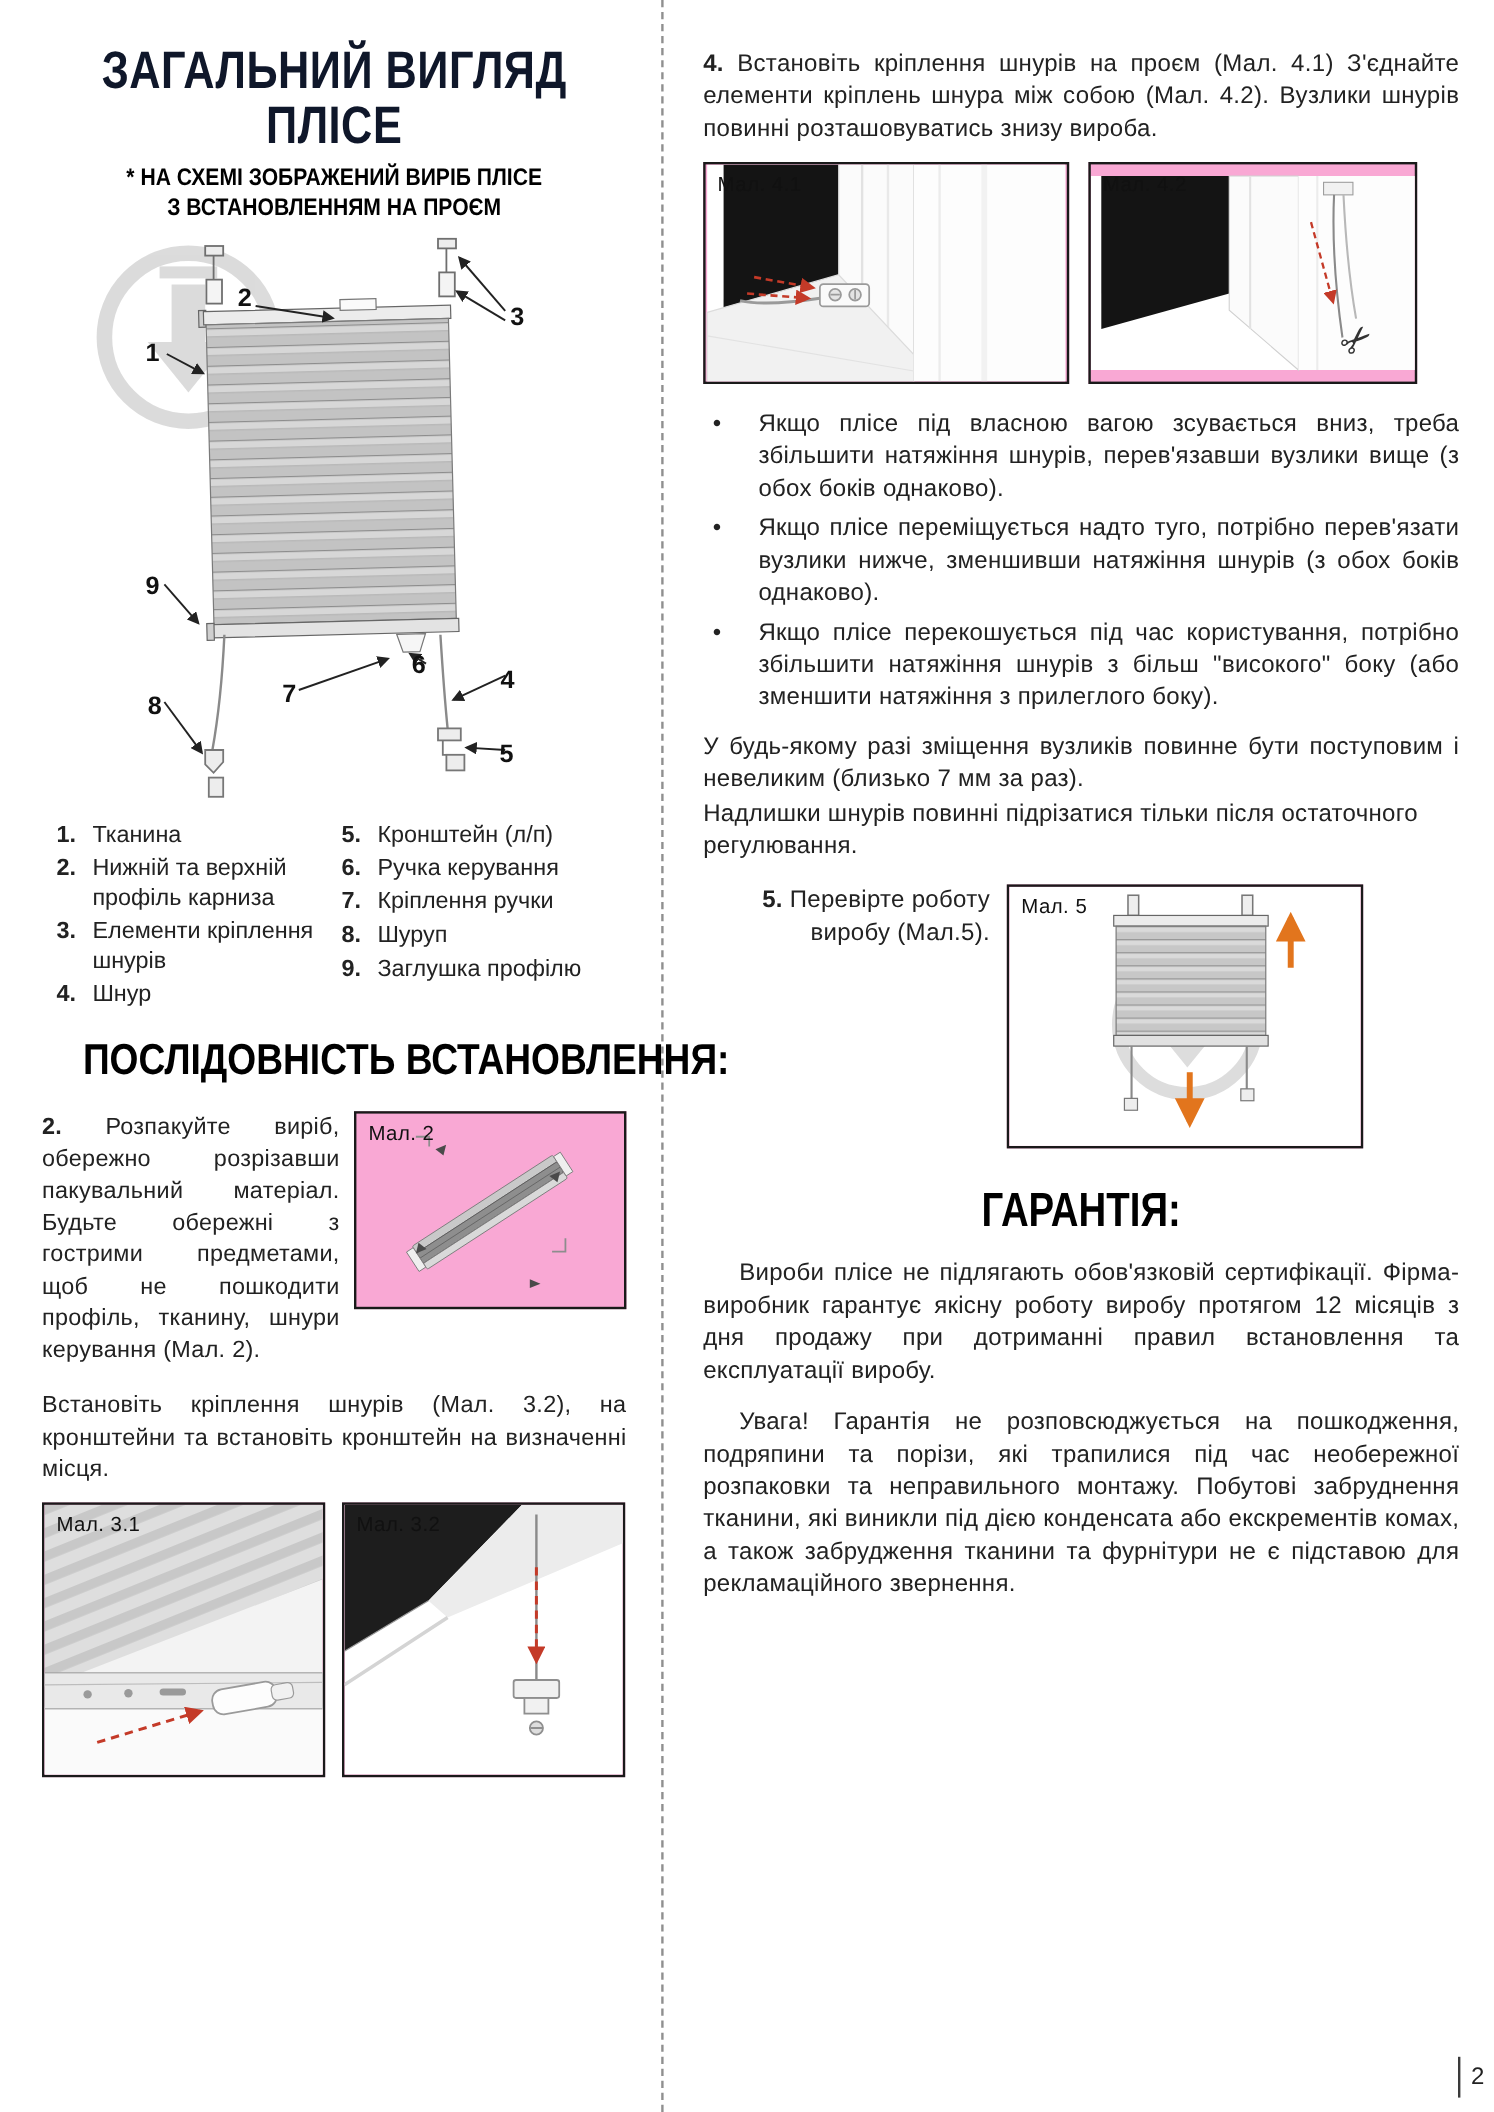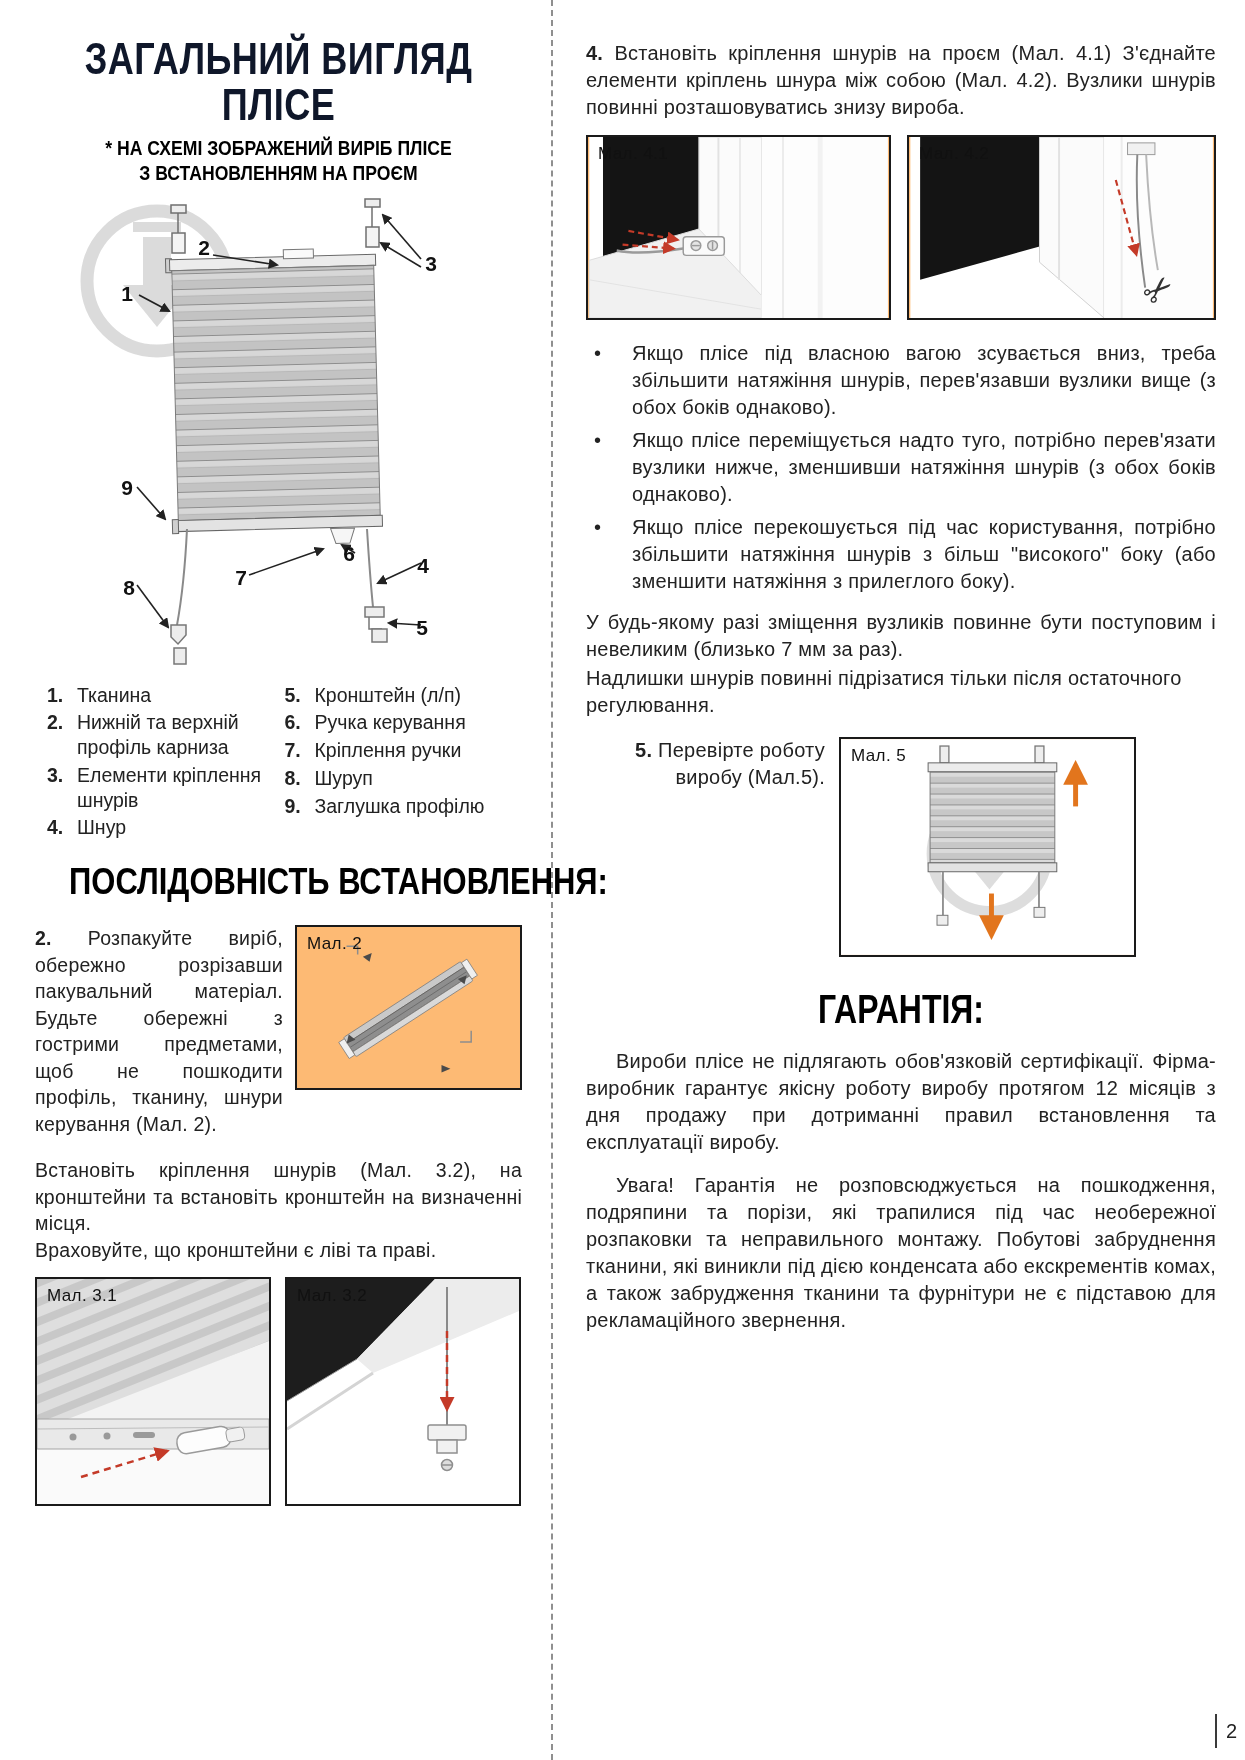--- a/index.html
+++ b/index.html
@@ -13,21 +13,21 @@
   .cond { display:block; text-align:center; white-space:nowrap; transform:scaleX(0.82); transform-origin:center; }
   .title { font-size:44px; font-weight:bold; line-height:1.04; color:#0f172a; letter-spacing:0.5px; }
   .subtitle { font-size:20px; font-weight:bold; line-height:1.28; margin-top:8px; color:#000; }
   .section-heading { font-size:36px; font-weight:bold; color:#000; margin-top:18px; transform:scaleX(0.86); }
   .warranty-heading { font-size:40px; font-weight:bold; color:#000; margin-top:30px; transform:scaleX(0.80); }
 
   .body-text { font-size:19.5px; line-height:1.36; text-align:justify; letter-spacing:0.25px; color:#222; }
   .rt { font-size:20px; line-height:1.35; text-align:justify; letter-spacing:0.25px; color:#222; }
   .b { font-weight:bold; }
 
-  .figbox { position:relative; border:2px solid #1a1a1a; background:#fdba74; overflow:hidden; }
+  .figbox { position:relative; border:2px solid #1a1a1a; background:#f9a8d4; overflow:hidden; }
   .figbox svg { display:block; width:100%; height:100%; }
   .figlabel { position:absolute; top:7px; left:10px; font-size:17px; letter-spacing:0.4px; color:#111; z-index:2; }
 
   
   .diagram-wrap { margin-top:6px; }
   .legend { display:flex; margin-top:8px; padding-left:12px; }
   .legend-col { width:50%; }
   .legend-item { display:flex; font-size:19.5px; line-height:1.27; margin-bottom:3px; color:#222; }
   .legend-num { font-weight:bold; width:30px; flex:none; }
   .legend-label { flex:1; }
@@ -35,21 +35,21 @@
   .step2-row { display:flex; gap:12px; margin-top:22px; }
   .step2-text { width:248px; flex:none; }
   .fig2 { width:227px; height:165px; flex:none; }
   .step3 { margin-top:20px; }
   .fig3-row { display:flex; gap:14px; margin-top:14px; }
   .fig31, .fig32 { width:236px; height:229px; flex:none; }
 
   
   .fig4-row { display:flex; gap:16px; margin-top:14px; }
   .fig41 { width:305px; height:185px; flex:none; }
-  .fig42 { width:309px; height:185px; flex:none; }
+  .fig42 { width:274px; height:185px; flex:none; }
   .bullets { margin-top:20px; }
   .bullet { display:flex; margin-bottom:6px; }
   .bullet-dot { width:46px; flex:none; padding-left:8px; font-size:20px; }
   .bullet-text { flex:1; }
   .note { margin-top:14px; }
   .note-p + .note-p { margin-top:2px; text-align:left; }
   .step5-row { display:flex; margin-top:18px; position:relative; z-index:1; }
   .step5-text { flex:1; padding-right:14px; text-align:right; }
   .fig5 { width:297px; height:220px; flex:none; margin-right:80px; }
   .warranty-p { margin-top:16px; text-indent:30px; position:relative; z-index:1; }
@@ -228,21 +228,20 @@
           <g fill="none" stroke="#8d8d8d" stroke-width="2">
             <path d="M30,26 l15,0 l0,11"></path>
             <path d="M198,140 l0,15 l-15,0"></path>
           </g>
         </svg>
       </div>
     </div>
 
     <div class="step3 body-text">
       <div>Встановіть кріплення шнурів (Мал. 3.2), на кронштейни та встановіть кронштейн на визначенні місця.</div>
-      <div>Враховуйте, що кронштейни є ліві та праві.</div>
     </div>
 
     <div class="fig3-row">
       <div class="figbox fig31">
         <span class="figlabel">Мал. 3.1</span>
         <svg viewBox="0 0 232 225">
           <defs>
             <pattern id="dg31" width="18" height="18" patternUnits="userSpaceOnUse" patternTransform="rotate(-22)">
               <rect width="18" height="18" fill="#dedede"></rect>
               <rect width="18" height="8" fill="#c8c8c8"></rect>

